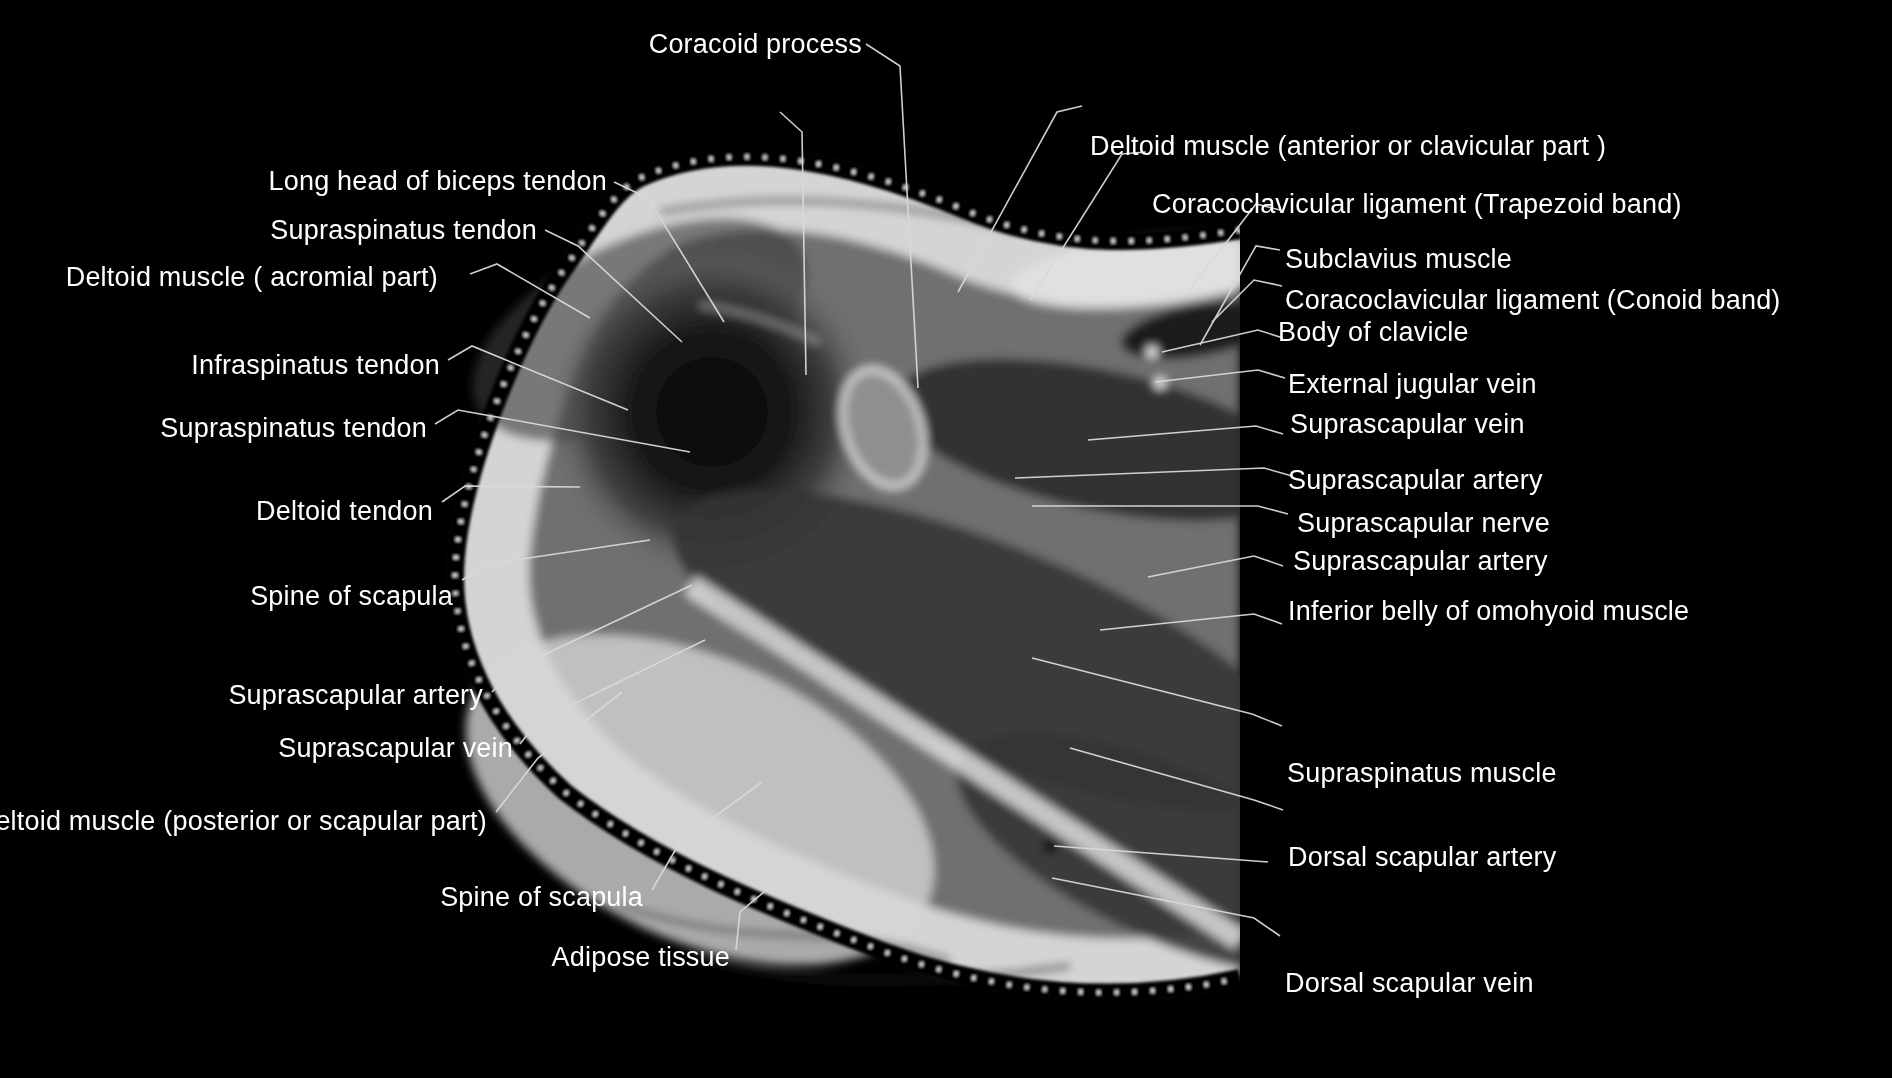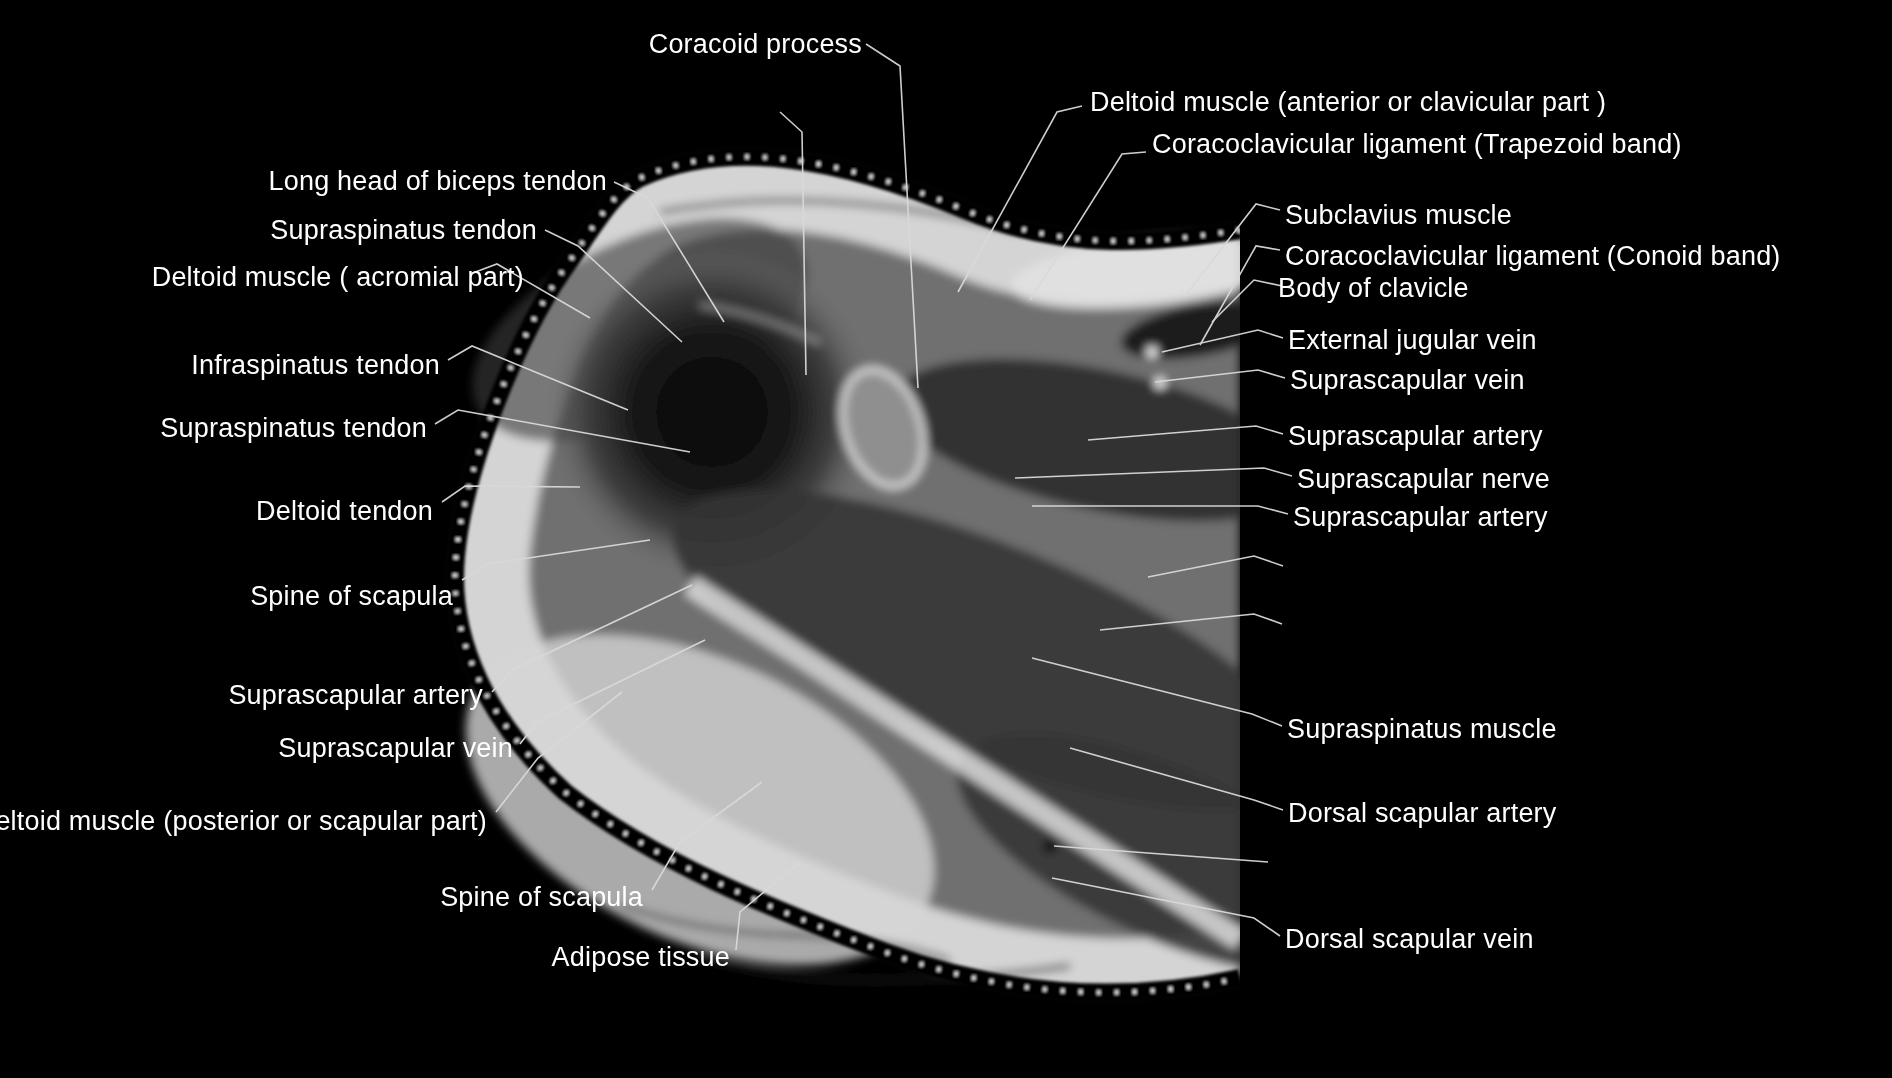--- a/index.html
+++ b/index.html
@@ -12,21 +12,21 @@
   }
   #mri{position:absolute;left:0;top:0;}
   .lbl{
     position:absolute;
     color:#fff;
     font-size:27px;
     line-height:1.05;
     white-space:nowrap;
     letter-spacing:0.2px;
   }
-  .lbl.right-side{text-align:center;}
+  .lbl.right-side{text-align:center;margin-top:44px;}
   .lbl.left-side{text-align:right;}
 </style>
 </head>
 <body>
 
 <div id="stage">
 
   <svg id="mri" width="1892" height="1078" viewBox="0 0 1892 1078">
     <defs>
       <clipPath id="mriClip">
@@ -132,38 +132,39 @@
       <polyline points="1282,726 1252,714 1032,658"></polyline>
       <polyline points="1283,810 1254,800 1070,748"></polyline>
       <polyline points="1268,862 1054,846"></polyline>
       <polyline points="1280,936 1254,918 1052,878"></polyline>
     </g>
   </svg>
 
   <div class="lbl left-side" style="right:1030px;top:30px">Coracoid process</div>
   <div class="lbl left-side" style="right:1285px;top:167px">Long head of biceps tendon</div>
   <div class="lbl left-side" style="right:1355px;top:216px">Supraspinatus tendon</div>
-  <div class="lbl left-side" style="right:1368px;top:263px">Deltoid muscle ( acromial part)</div>
+  <div class="lbl left-side" style="right:1454px;top:263px">Deltoid muscle ( acromial part)</div>
   <div class="lbl left-side" style="right:1452px;top:351px">Infraspinatus tendon</div>
   <div class="lbl left-side" style="right:1465px;top:414px">Supraspinatus tendon</div>
   <div class="lbl left-side" style="right:1459px;top:497px">Deltoid tendon</div>
   <div class="lbl left-side" style="right:1439px;top:582px">Spine of scapula</div>
   <div class="lbl left-side" style="right:1409px;top:681px">Suprascapular artery</div>
   <div class="lbl left-side" style="right:1379px;top:734px">Suprascapular vein</div>
   <div class="lbl left-side" style="right:1405px;top:807px">Deltoid muscle (posterior or scapular part)</div>
   <div class="lbl left-side" style="right:1249px;top:883px">Spine of scapula</div>
   <div class="lbl left-side" style="right:1162px;top:943px">Adipose tissue</div>
 
   <div class="lbl right-side" style="left:1090px;top:88px">Deltoid muscle (anterior or clavicular part )</div>
-  <div class="lbl right-side" style="left:1152px;top:130px">Coracoclavicular ligament (Trapezoid band)</div>
+  <div class="lbl right-side" style="left:1152px;top:146px">Coracoclavicular ligament (Trapezoid band)</div>
   <div class="lbl right-side" style="left:1285px;top:201px">Subclavius muscle</div>
   <div class="lbl right-side" style="left:1285px;top:242px">Coracoclavicular ligament (Conoid band)</div>
   <div class="lbl right-side" style="left:1278px;top:274px">Body of clavicle</div>
   <div class="lbl right-side" style="left:1288px;top:326px">External jugular vein</div>
   <div class="lbl right-side" style="left:1290px;top:366px">Suprascapular vein</div>
   <div class="lbl right-side" style="left:1288px;top:422px">Suprascapular artery</div>
   <div class="lbl right-side" style="left:1297px;top:465px">Suprascapular nerve</div>
   <div class="lbl right-side" style="left:1293px;top:503px">Suprascapular artery</div>
+  <div class="lbl right-side" style="left:1288px;top:553px">Inferior belly of omohyoid muscle</div>
   <div class="lbl right-side" style="left:1287px;top:715px">Supraspinatus muscle</div>
   <div class="lbl right-side" style="left:1288px;top:799px">Dorsal scapular artery</div>
   <div class="lbl right-side" style="left:1285px;top:925px">Dorsal scapular vein</div>
 
 </div>
 
 </body></html>

